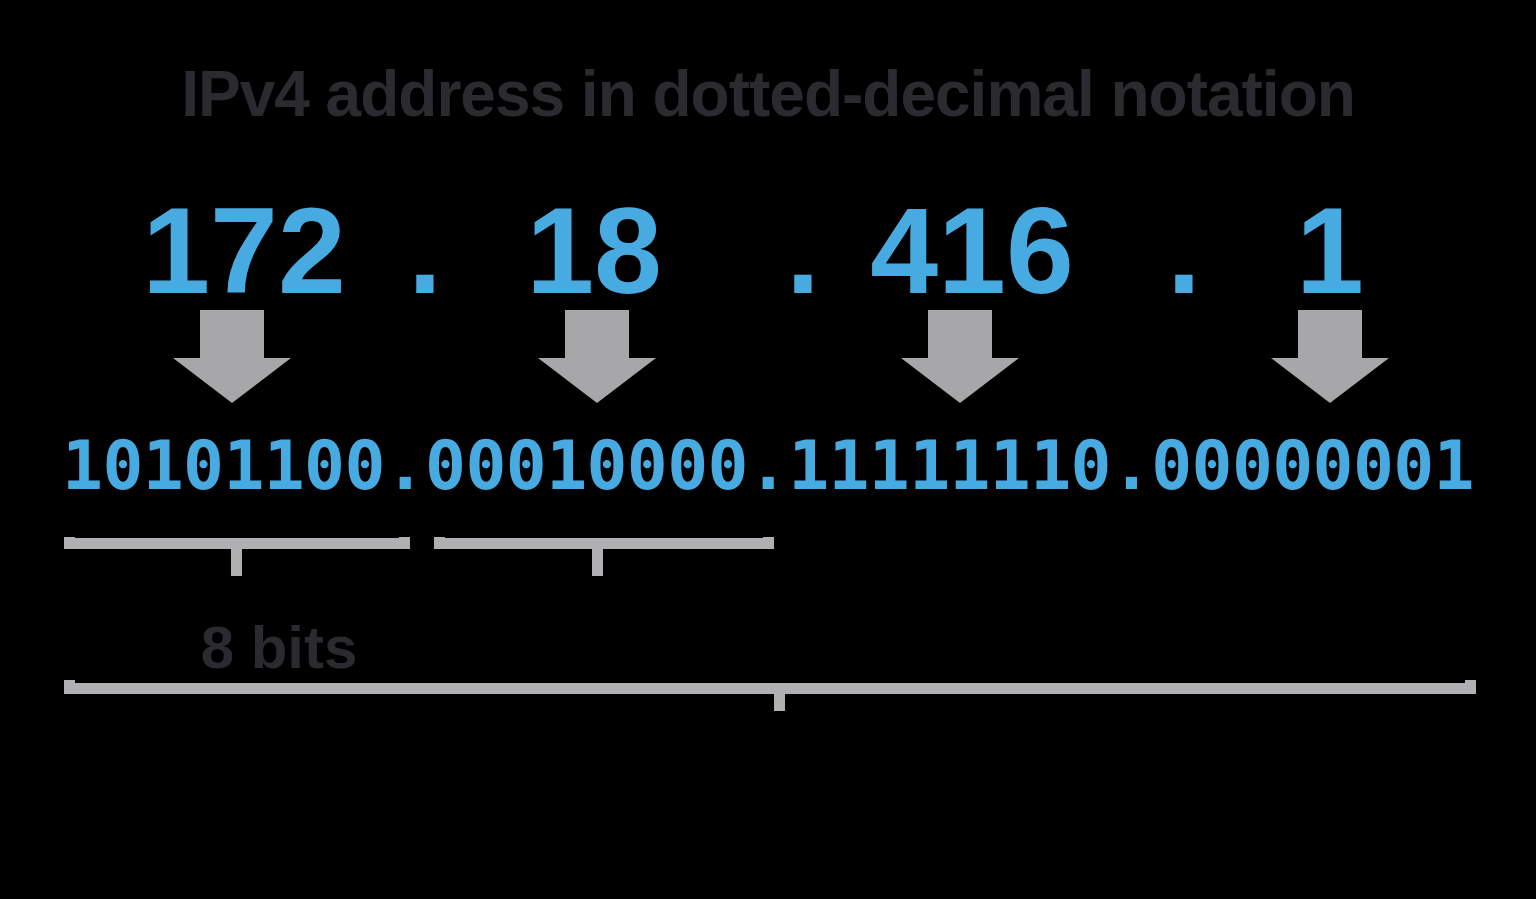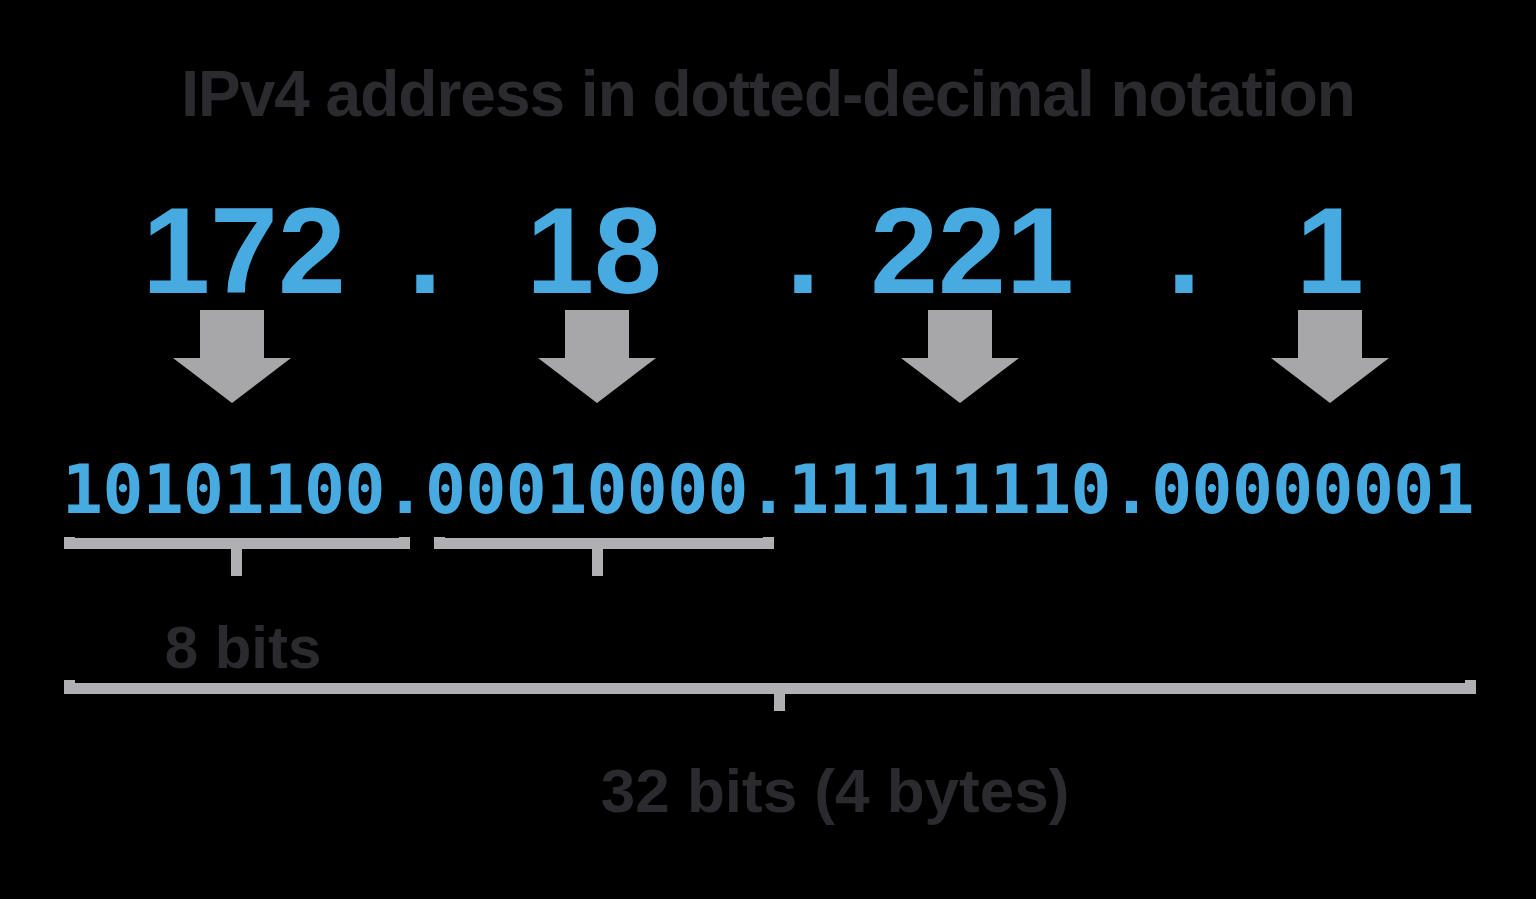--- a/index.html
+++ b/index.html
@@ -42,21 +42,21 @@
   }
   .arrow .stem{width:64px;height:48px;background:var(--arrow);margin:0 auto;}
   .arrow .head{
     width:0;height:0;margin:0 auto;
     border-left:59px solid transparent;
     border-right:59px solid transparent;
     border-top:45px solid var(--arrow);
   }
   
   .binary{
-    position:absolute;top:456px;left:0;width:1536px;
+    position:absolute;top:432px;left:0;width:1536px;
     text-align:center;
     font-family:"DejaVu Sans Mono","Liberation Mono",monospace;
     font-size:68px;font-weight:bold;line-height:1;
     letter-spacing:-0.6px;
     color:var(--blue);
     white-space:nowrap;
   }
   
   .bracket{
     position:absolute;
@@ -75,37 +75,38 @@
   .bracket-octet2 .tick{left:147px;height:38px;}
   .bracket-total{left:64px;top:680px;width:1412px;height:14px;}
   .bracket-total .tick{left:699px;height:28px;}
   .lbl{
     position:absolute;
     transform:translateX(-50%);
     color:var(--dark);
     font-weight:bold;
     line-height:1;
     white-space:nowrap;
+    margin-left:36px;
   }
   .lbl-8bits{left:243px;top:618px;font-size:60px;}
   .lbl-32bits{left:835px;top:760px;font-size:62px;}
 </style>
 </head>
 <body>
 
 <div class="canvas">
 
   <h1 class="title">IPv4 address in dotted-decimal notation</h1>
 
   <div>
     <span class="dec" style="left:244px">172</span>
     <span class="dec" style="left:425px">.</span>
     <span class="dec" style="left:594px">18</span>
     <span class="dec" style="left:803px">.</span>
-    <span class="dec" style="left:972px">221</span>
+    <span class="dec" style="left:972px">416</span>
     <span class="dec" style="left:1184px">.</span>
     <span class="dec" style="left:1330px">1</span>
   </div>
 
   <div class="arrow" style="left:232px">
     <div class="stem"></div>
     <div class="head"></div>
   </div>
   <div class="arrow" style="left:597px">
     <div class="stem"></div>
@@ -126,15 +127,14 @@
     <div class="tick"></div>
   </div>
   <div class="bracket bracket-octet2">
     <div class="tick"></div>
   </div>
   <div class="lbl lbl-8bits">8 bits</div>
 
   <div class="bracket bracket-total">
     <div class="tick"></div>
   </div>
-  <div class="lbl lbl-32bits">32 bits (4 bytes)</div>
 
 </div>
 
 </body></html>

